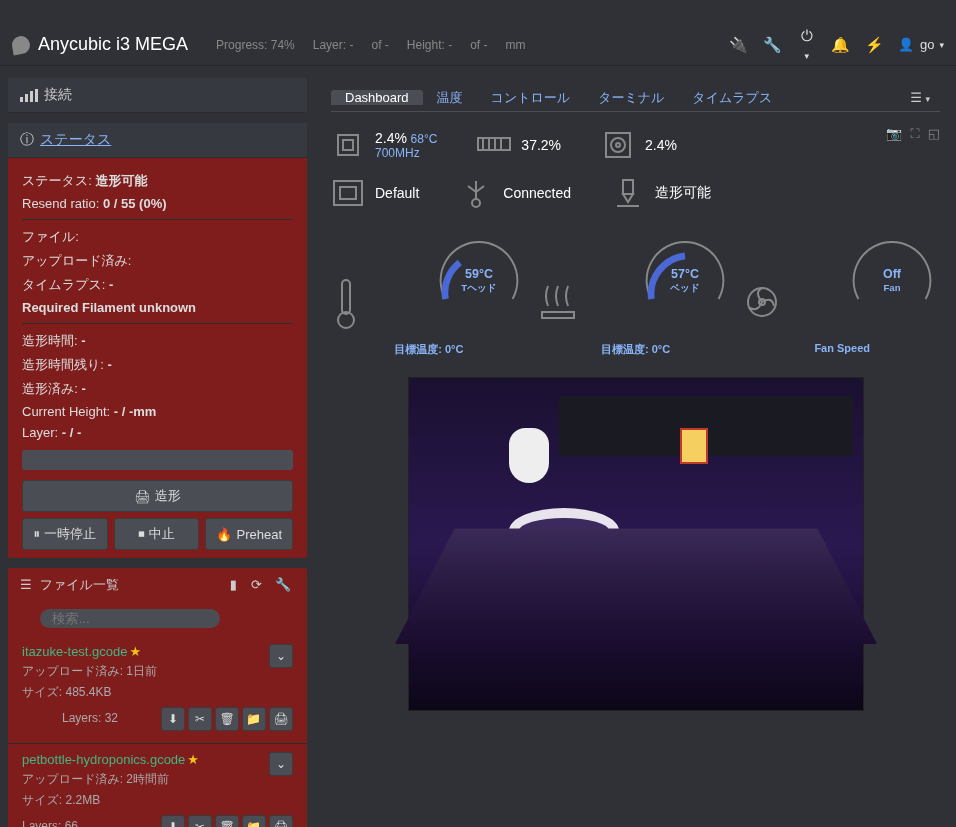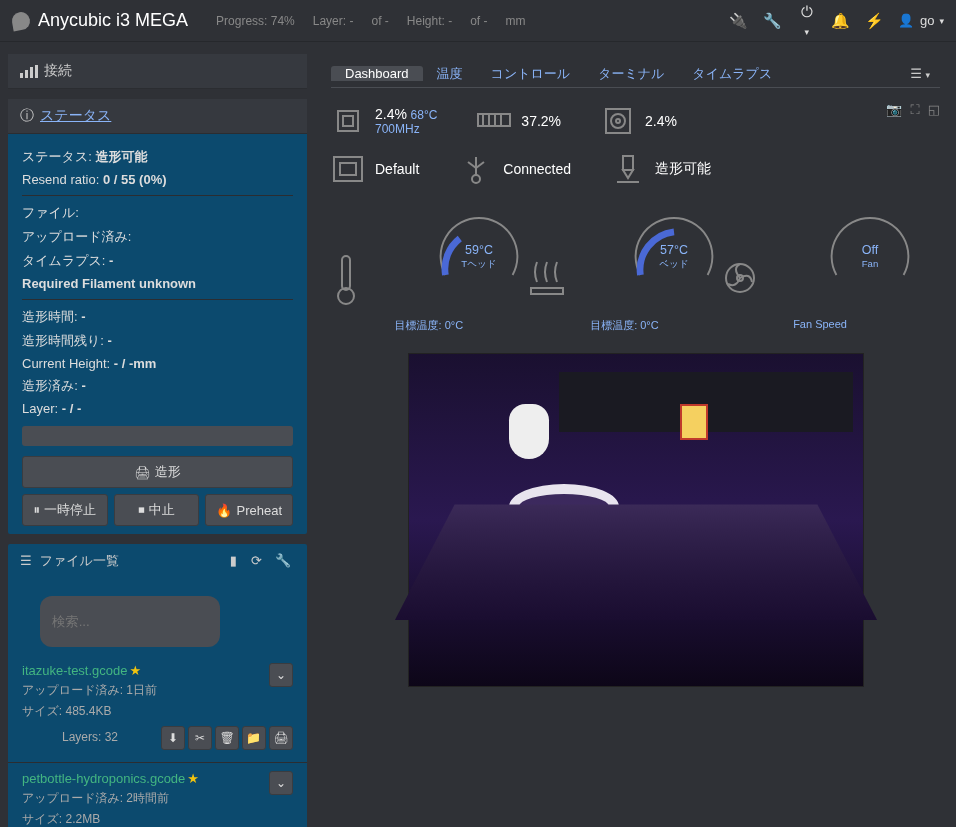--- a/index.html
+++ b/index.html
@@ -1,61 +1,61 @@
 <!DOCTYPE html>
 <html><head>
 <meta charset="utf-8">
 <style>
 * { box-sizing: border-box; margin: 0; padding: 0; }
 body { font-family: -apple-system, "Helvetica Neue", Arial, sans-serif; background: #2f3136; color: #ccc; font-size: 13px; }
-.topnav { display: flex; align-items: center; height: 42px; background: #2f3136; border-bottom: 1px solid #26282c; padding: 0 12px; }
+.topnav { display: flex; align-items: center; height: 42px; background: #2f3136; border-bottom: 1px solid #26282c; padding: 0 12px; margin-top: 24px; }
 .brand { display: flex; align-items: center; color: #fff; font-size: 18px; font-weight: 500; }
 .brand-logo { width: 18px; height: 18px; border-radius: 50% 50% 50% 0; background: #888; margin-right: 8px; transform: rotate(-10deg);}
 .nav-progress { margin-left: 28px; color: #888; font-size: 12px; display: flex; gap: 18px; }
 .nav-icons { margin-left: auto; display: flex; align-items: center; gap: 14px; color: #ddd; }
 .nav-icons .ico { width: 20px; text-align: center; cursor: pointer; font-size: 15px; }
 .user-chip { display: flex; align-items: center; gap: 5px; cursor: pointer; }
 .caret { font-size: 9px; }
 .layout { display: flex; }
 .sidebar { width: 315px; padding: 12px 8px; }
-.panel { background: #0c4a6e; margin-bottom: 10px; border-radius: 2px; }
+.panel { background: #7f1d1d; margin-bottom: 10px; border-radius: 2px; }
 .panel-head { background: #36393f; padding: 8px 12px; font-size: 14px; color: #ccc; border-bottom: 1px solid #2b2d31; display:flex; align-items:center; gap:6px;}
 .panel-head a { color: #8ab4f8; }
 .panel-body { padding: 8px 14px; }
 .row { margin: 6px 0; color: #ddd; }
 .bold { font-weight: 700; }
 hr.sep { border: none; border-top: 1px solid #2b2d31; margin: 8px 0; }
 .progressbar { height: 20px; background: #4a4d53; border-radius: 3px; margin: 10px 0; }
 .btn { background: #4a4d53; border: 1px solid #3a3c40; color: #ddd; padding: 6px 10px; border-radius: 3px; cursor: pointer; font-size: 13px; display: inline-flex; align-items: center; gap: 4px; justify-content:center;}
 .btn.full { width: 100%; }
 .btn-row { display: flex; gap: 6px; margin-top: 6px; }
 .btn-row .btn { flex: 1; }
 .files-head { display: flex; align-items: center; padding: 6px 12px; gap:8px; }
 .files-head .spacer { flex: 1; }
 .files-head .ficon { cursor:pointer; color:#ccc; padding:3px;}
-.search { width: 180px; background: #4a4d53; border: none; border-radius: 12px; padding: 18px 12px; color: #ccc; margin-left: 32px; margin-top: 11px; }
+.search { width: 180px; background: #4a4d53; border: none; border-radius: 12px; padding: 2px 12px; color: #ccc; margin-left: 32px; }
 .file-entry { padding: 8px 14px 12px; border-bottom: 1px solid #2b2d31; position:relative;}
 .file-name { color: #43b581; cursor:pointer; }
 .star { color: #f1c40f; margin-left:2px;}
 .file-meta { color: #aaa; font-size: 12px; margin-top: 4px; }
 .file-actions { margin-top:6px; display:flex; gap:3px; margin-left:auto; width:fit-content;}
 .abtn { background:#4a4d53; border:1px solid #3a3c40; color:#ddd; width:24px; height:24px; display:flex; align-items:center; justify-content:center; border-radius:3px; cursor:pointer; font-size:12px;}
 .dd { position:absolute; right:14px; top:8px; }
 .main { flex: 1; padding: 18px 16px; }
 .tabs { display: flex; align-items: center; border-bottom: 1px solid #4a4d53; }
 .tab { padding: 0 14px; color: #8ab4f8; cursor: pointer; }
 .tab.active { background: #4a4d53; color: #fff; border-radius: 3px 3px 0 0; }
 .tab-menu { margin-left:auto; padding:6px 10px; cursor:pointer; color:#ccc;}
 .stats { display: flex; align-items: center; gap: 40px; margin: 18px 0 6px; flex-wrap:wrap; position:relative;}
 .stat { display: flex; align-items: center; gap: 10px; }
 .stat-ico { width: 34px; height: 30px; display:flex; align-items:center; justify-content:center; }
 .stat-big { font-size: 14px; color: #fff; }
 .stat-sub { font-size: 12px; color: #8ab4f8; }
 .cam-icons { position:absolute; right:0; top:-4px; display:flex; gap:8px; color:#888; font-size:13px;}
-.gauges { display: flex; justify-content: flex-start; margin: 32px 0 20px; }
+.gauges { display: flex; justify-content: space-between; margin: 32px 0 20px; font-weight: bold; }
 .gauge { text-align: center; color:#aaa; }
 .gauge svg { width: 96px; height: 70px; }
 .gauge-label { font-size: 11px; color:#8ab4f8; }
 .gauge-val { fill:#8ab4f8; font-size:13px; }
 .gauge-sub { fill:#8ab4f8; font-size:10px; }
 .gauge-side { width:34px; display:inline-block; vertical-align:middle;}
 .cam { margin: 0 auto; width: 456px; height: 334px; background: linear-gradient(180deg,#1a1030 0%,#2a1850 50%,#0d0618 100%); position:relative; border:1px solid #222;}
 .cam::after { content:""; position:absolute; left:20px; right:20px; top:120px; height:160px; background:linear-gradient(180deg,#3b2a58 0%, #1a0d30 100%); transform:perspective(400px) rotateX(45deg); }
 .cam-ring { position:absolute; left:100px; top:130px; width:110px; height:45px; border:10px solid #e8e4ee; border-radius:50%; background:rgba(90,70,120,.4);}
 .cam-obj { position:absolute; left:100px; top:50px; width:40px; height:55px; background:#eee; border-radius:18px 18px 22px 22px; }
@@ -120,22 +120,22 @@
         <div class="row"><span>ステータス:</span> <span class="bold">造形可能</span></div>
         <div class="row"><span>Resend ratio:</span> <span class="bold">0 / 55 (0%)</span></div>
         <hr class="sep">
         <div class="row">ファイル:</div>
         <div class="row">アップロード済み:</div>
         <div class="row"><span>タイムラプス:</span> <span class="bold">-</span></div>
         <div class="row bold">Required Filament unknown</div>
         <hr class="sep">
         <div class="row"><span>造形時間:</span> <span class="bold">-</span></div>
         <div class="row"><span>造形時間残り:</span> <span class="bold">-</span></div>
+        <div class="row"><span>造形済み:</span> <span class="bold">-</span></div>
         <div class="row"><span>Current Height:</span> <span class="bold">- / -mm</span></div>
-        <div class="row"><span>造形済み:</span> <span class="bold">-</span></div>
         <div class="row"><span>Layer:</span> <span class="bold">- / -</span></div>
         <div class="progressbar"></div>
         <button class="btn full">
             <span>🖨</span> 
             <span>造形</span>
           </button>
         <div class="btn-row">
           <button class="btn">
               <span>⏸</span> 
               <span>一時停止</span>

